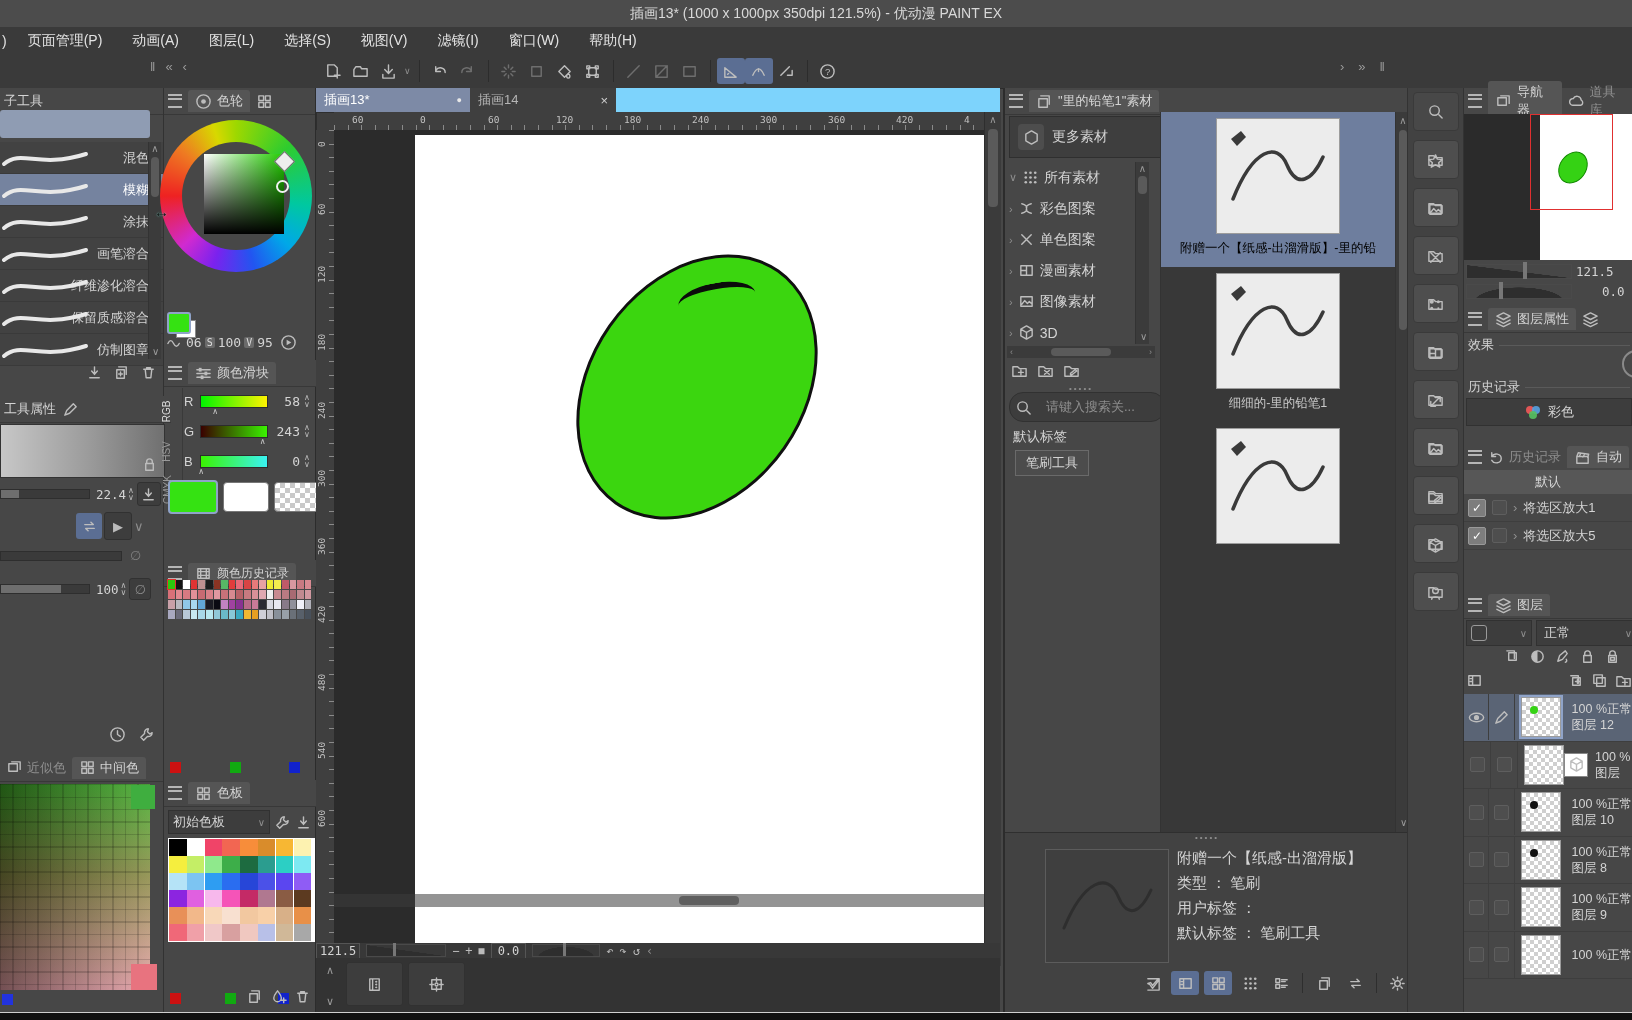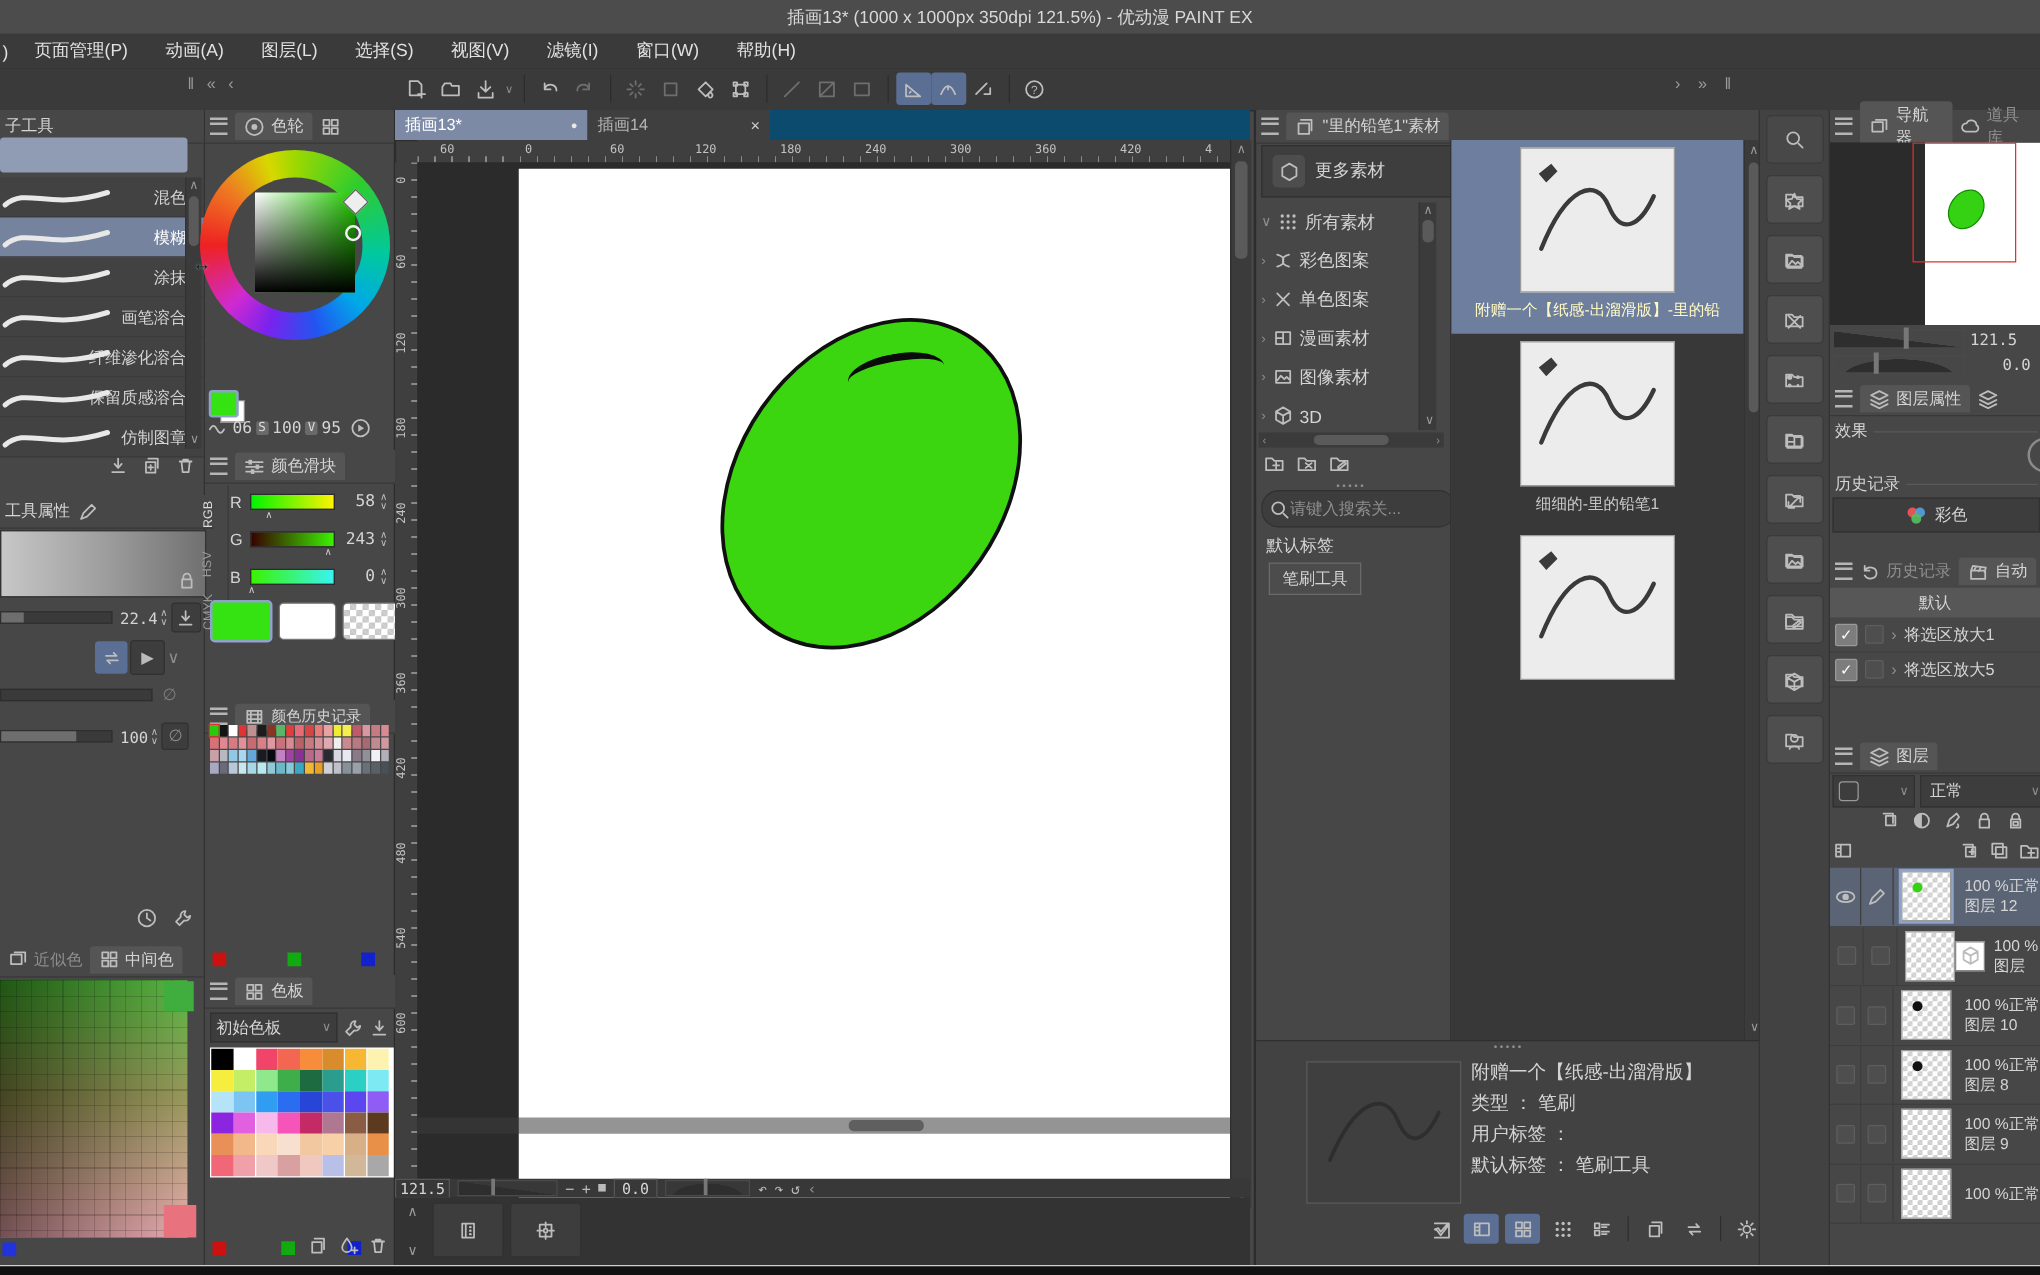--- a/index.html
+++ b/index.html
@@ -650,21 +650,21 @@
       <i class="dim">
           <svg class="ic" width="17" height="17" viewBox="0 0 18 18" fill="none" stroke="#bdbdbd" stroke-width="1.5" stroke-linecap="round" stroke-linejoin="round">
             <path d="M4 5.5h10 M7 5.5V4h4v1.5 M5.5 5.5l1 9h5l1-9"></path>
           </svg>
         </i>
     </div>
   </div>
 
   <div class="abs" style="left:316px;top:88px;width:684px;height:924px;background:#333">
 
-    <div class="abs row" style="left:0;top:0;width:684px;height:24px;background:#0c4a6e">
+    <div class="abs row" style="left:0;top:0;width:684px;height:24px;background:#7dd3fc">
       <div class="row" style="width:138px;height:24px;background:#7d8aa6;color:#fff;padding:0 8px;justify-content:space-between">
         <span>插画13*</span>
           <span style="font-size:9px;color:#e8e8e8">●</span>
       </div>
       <div class="row" style="width:130px;height:24px;background:#3f3f3f;color:#b5b5b5;padding:0 8px;justify-content:space-between">
         <span>插画14</span>
           <span style="color:#cfcfcf">×</span>
       </div>
     </div>
 
@@ -870,21 +870,21 @@
             <path d="M2 5h5l2 2h7v8H2z M8 9l5 4M13 9l-5 4"></path>
           </svg>
         </i>
       <i>
           <svg class="ic" width="17" height="17" viewBox="0 0 18 18" fill="none" stroke="#bdbdbd" stroke-width="1.5" stroke-linecap="round" stroke-linejoin="round">
             <path d="M2 5h5l2 2h7v8H2z M8 12l5-4 1.5 1.5-5 4H8z"></path>
           </svg>
         </i>
     </div>
     <div class="abs dim" style="left:64px;top:296px;font-size:8px;letter-spacing:2px">•••••</div>
-    <div class="abs row well" style="left:4px;top:304px;width:144px;height:28px;border-radius:14px;gap:0;padding:0 5px">
+    <div class="abs row well" style="left:4px;top:304px;width:144px;height:28px;border-radius:14px;gap:14px;padding:0 5px">
       <i>
           <svg class="ic" width="17" height="17" viewBox="0 0 18 18" fill="none" stroke="#bdbdbd" stroke-width="1.5" stroke-linecap="round" stroke-linejoin="round">
             <circle cx="8" cy="8" r="5"></circle>
             <path d="M12.5 12.5L16 16"></path>
           </svg>
         </i>
       <span class="dim" style="font-size:13px">请键入搜索关...</span>
     </div>
     <div class="abs" style="left:8px;top:340px;font-size:13.5px">默认标签</div>
     <div class="abs" style="left:10px;top:362px;border:1px solid #6a6a6a;background:#4c4c4c;padding:3px 10px;font-size:13px">笔刷工具</div>
@@ -892,21 +892,21 @@
     <div class="abs" style="left:155px;top:24px;width:1px;height:720px;background:#333"></div>
 
     <div class="abs" style="left:156px;top:24px;width:234px;height:720px;background:#383838;overflow:hidden" id="mat-mount">
         <div style="padding: 6px 0px 10px; text-align: center; background: rgb(110, 126, 158);">
     <div class="mthumb" style="width:122px;height:114px;margin:0 auto;position:relative">
       <svg class="ic" width="120" height="112" viewBox="0 0 120 112">
               <path d="M14 20 l10 -8 5 6 -9 9z" fill="#3a3a3a"></path>
               <path d="M16 80 C36 30 60 22 70 46 C80 70 95 62 106 38" fill="none" stroke="#3a3a3a" stroke-width="3.5" stroke-linecap="round"></path>
             </svg>
     </div>
-    <div class="mat-item-caption" style="color: #fef9c3;">附赠一个【纸感-出溜滑版】-里的铅</div>
+    <div class="mat-item-caption" style="color: #000000;">附赠一个【纸感-出溜滑版】-里的铅</div>
   </div>
         <div style="padding:6px 0 10px;text-align:center">
     <div class="mthumb" style="width:122px;height:114px;margin:0 auto;position:relative">
       <svg class="ic" width="120" height="112" viewBox="0 0 120 112">
               <path d="M14 20 l10 -8 5 6 -9 9z" fill="#3a3a3a"></path>
               <path d="M16 80 C36 30 60 22 70 46 C80 70 95 62 106 38" fill="none" stroke="#3a3a3a" stroke-width="3.5" stroke-linecap="round"></path>
             </svg>
     </div>
     <div class="mat-item-caption">细细的-里的铅笔1</div>
   </div>

